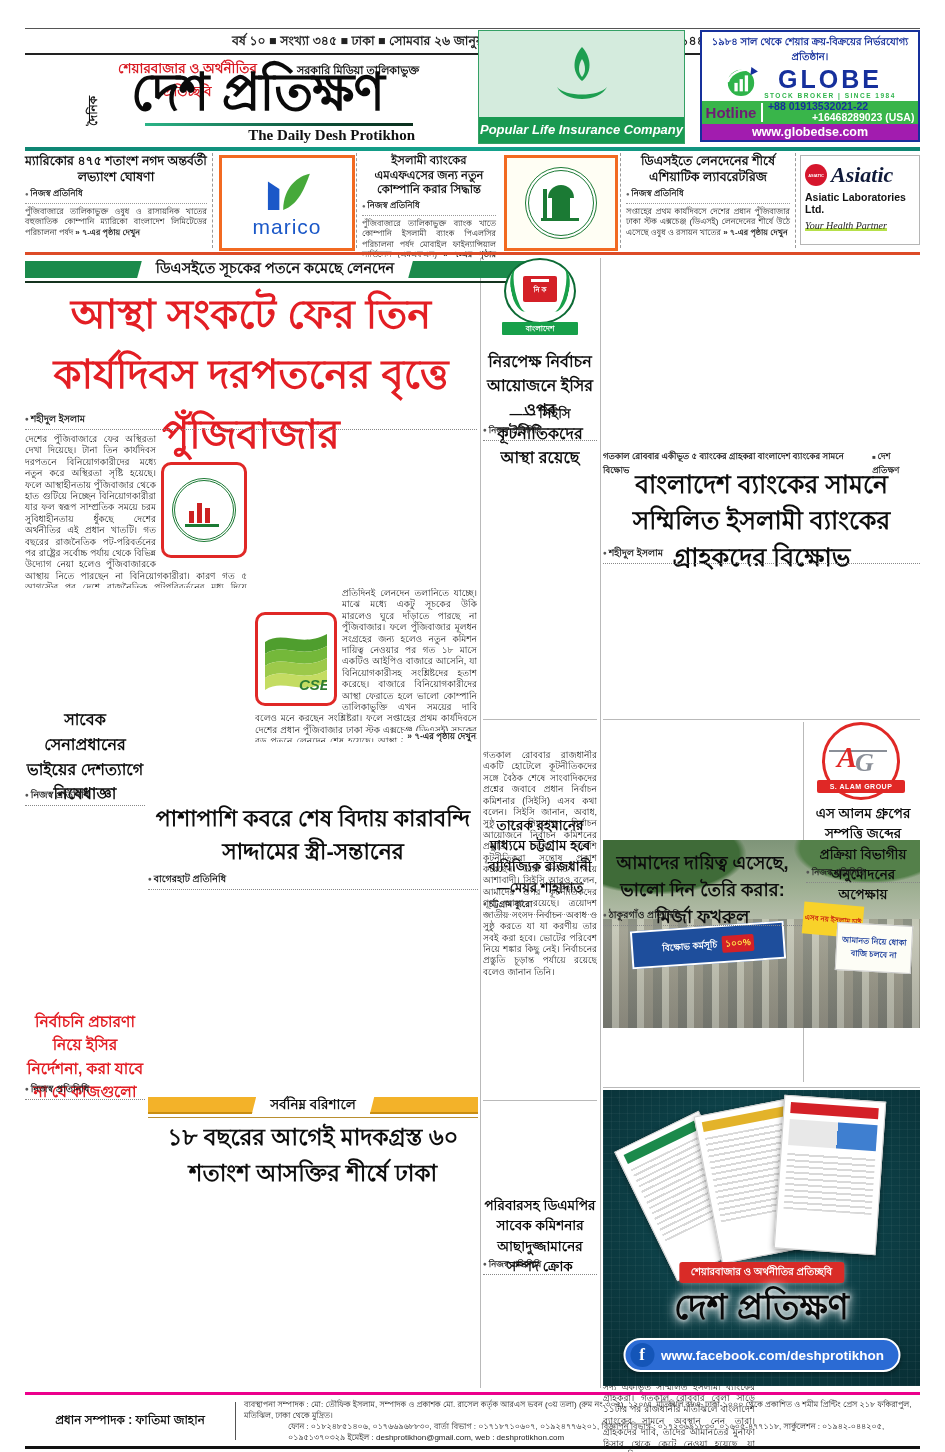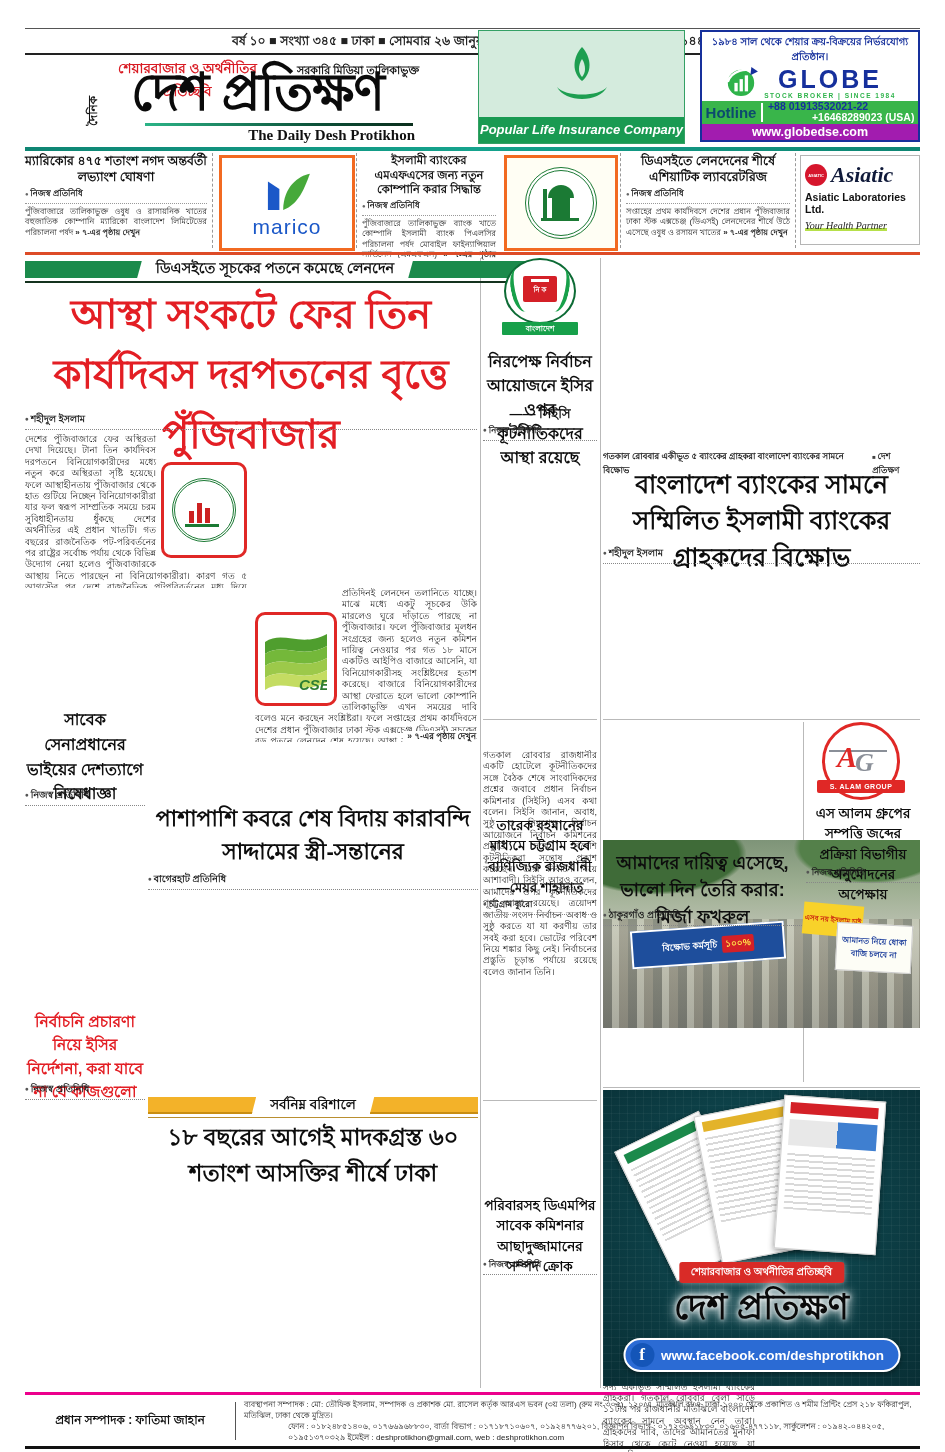--- a/index.html
+++ b/index.html
@@ -69,21 +69,21 @@
         <path d="M4,18 C8,6 24,2 32,8" stroke="#fff" stroke-width="2.5" fill="none"></path>
         <polygon points="29,2 36,7 28,11" fill="#16309c"></polygon>
       </svg>
     </span>
     <span style="display:inline-flex;flex-direction:column;align-items:center;">
       <span style="font-size:25px;font-weight:900;color:#16309c;letter-spacing:3px;line-height:1;">GLOBE</span>
       <span style="font-size:6.5px;font-weight:bold;color:#2eb34a;letter-spacing:1.5px;">STOCK BROKER  |  SINCE 1984</span>
     </span>
   </div>
   <div style="height:25px;background:#39b54a;display:flex;align-items:center;justify-content:center;gap:5px;">
-    <span style="font-size:15px;font-weight:900;color:#0c4a6e;">Hotline</span>
+    <span style="font-size:15px;font-weight:900;color:#701a75;">Hotline</span>
     <span style="width:1.5px;height:19px;background:#fff;"></span>
     <span style="display:inline-flex;flex-direction:column;line-height:1.05;">
       <span style="font-size:10.5px;font-weight:900;color:#16309c;">+88 01913532021-22</span>
       <span style="font-size:10.5px;font-weight:900;color:#fff;margin-left:44px;">+16468289023 (USA)</span>
     </span>
   </div>
   <div class="ctr" style="flex:1;background:#a21caf;color:#fff;font-weight:bold;font-size:12.5px;line-height:16px;">www.globedse.com</div>
 </div>
 
 <div class="abs" style="left:25px;top:147px;width:895px;height:4px;background:linear-gradient(90deg,#0e8573,#15a38d 50%,#0e8573);"></div>

